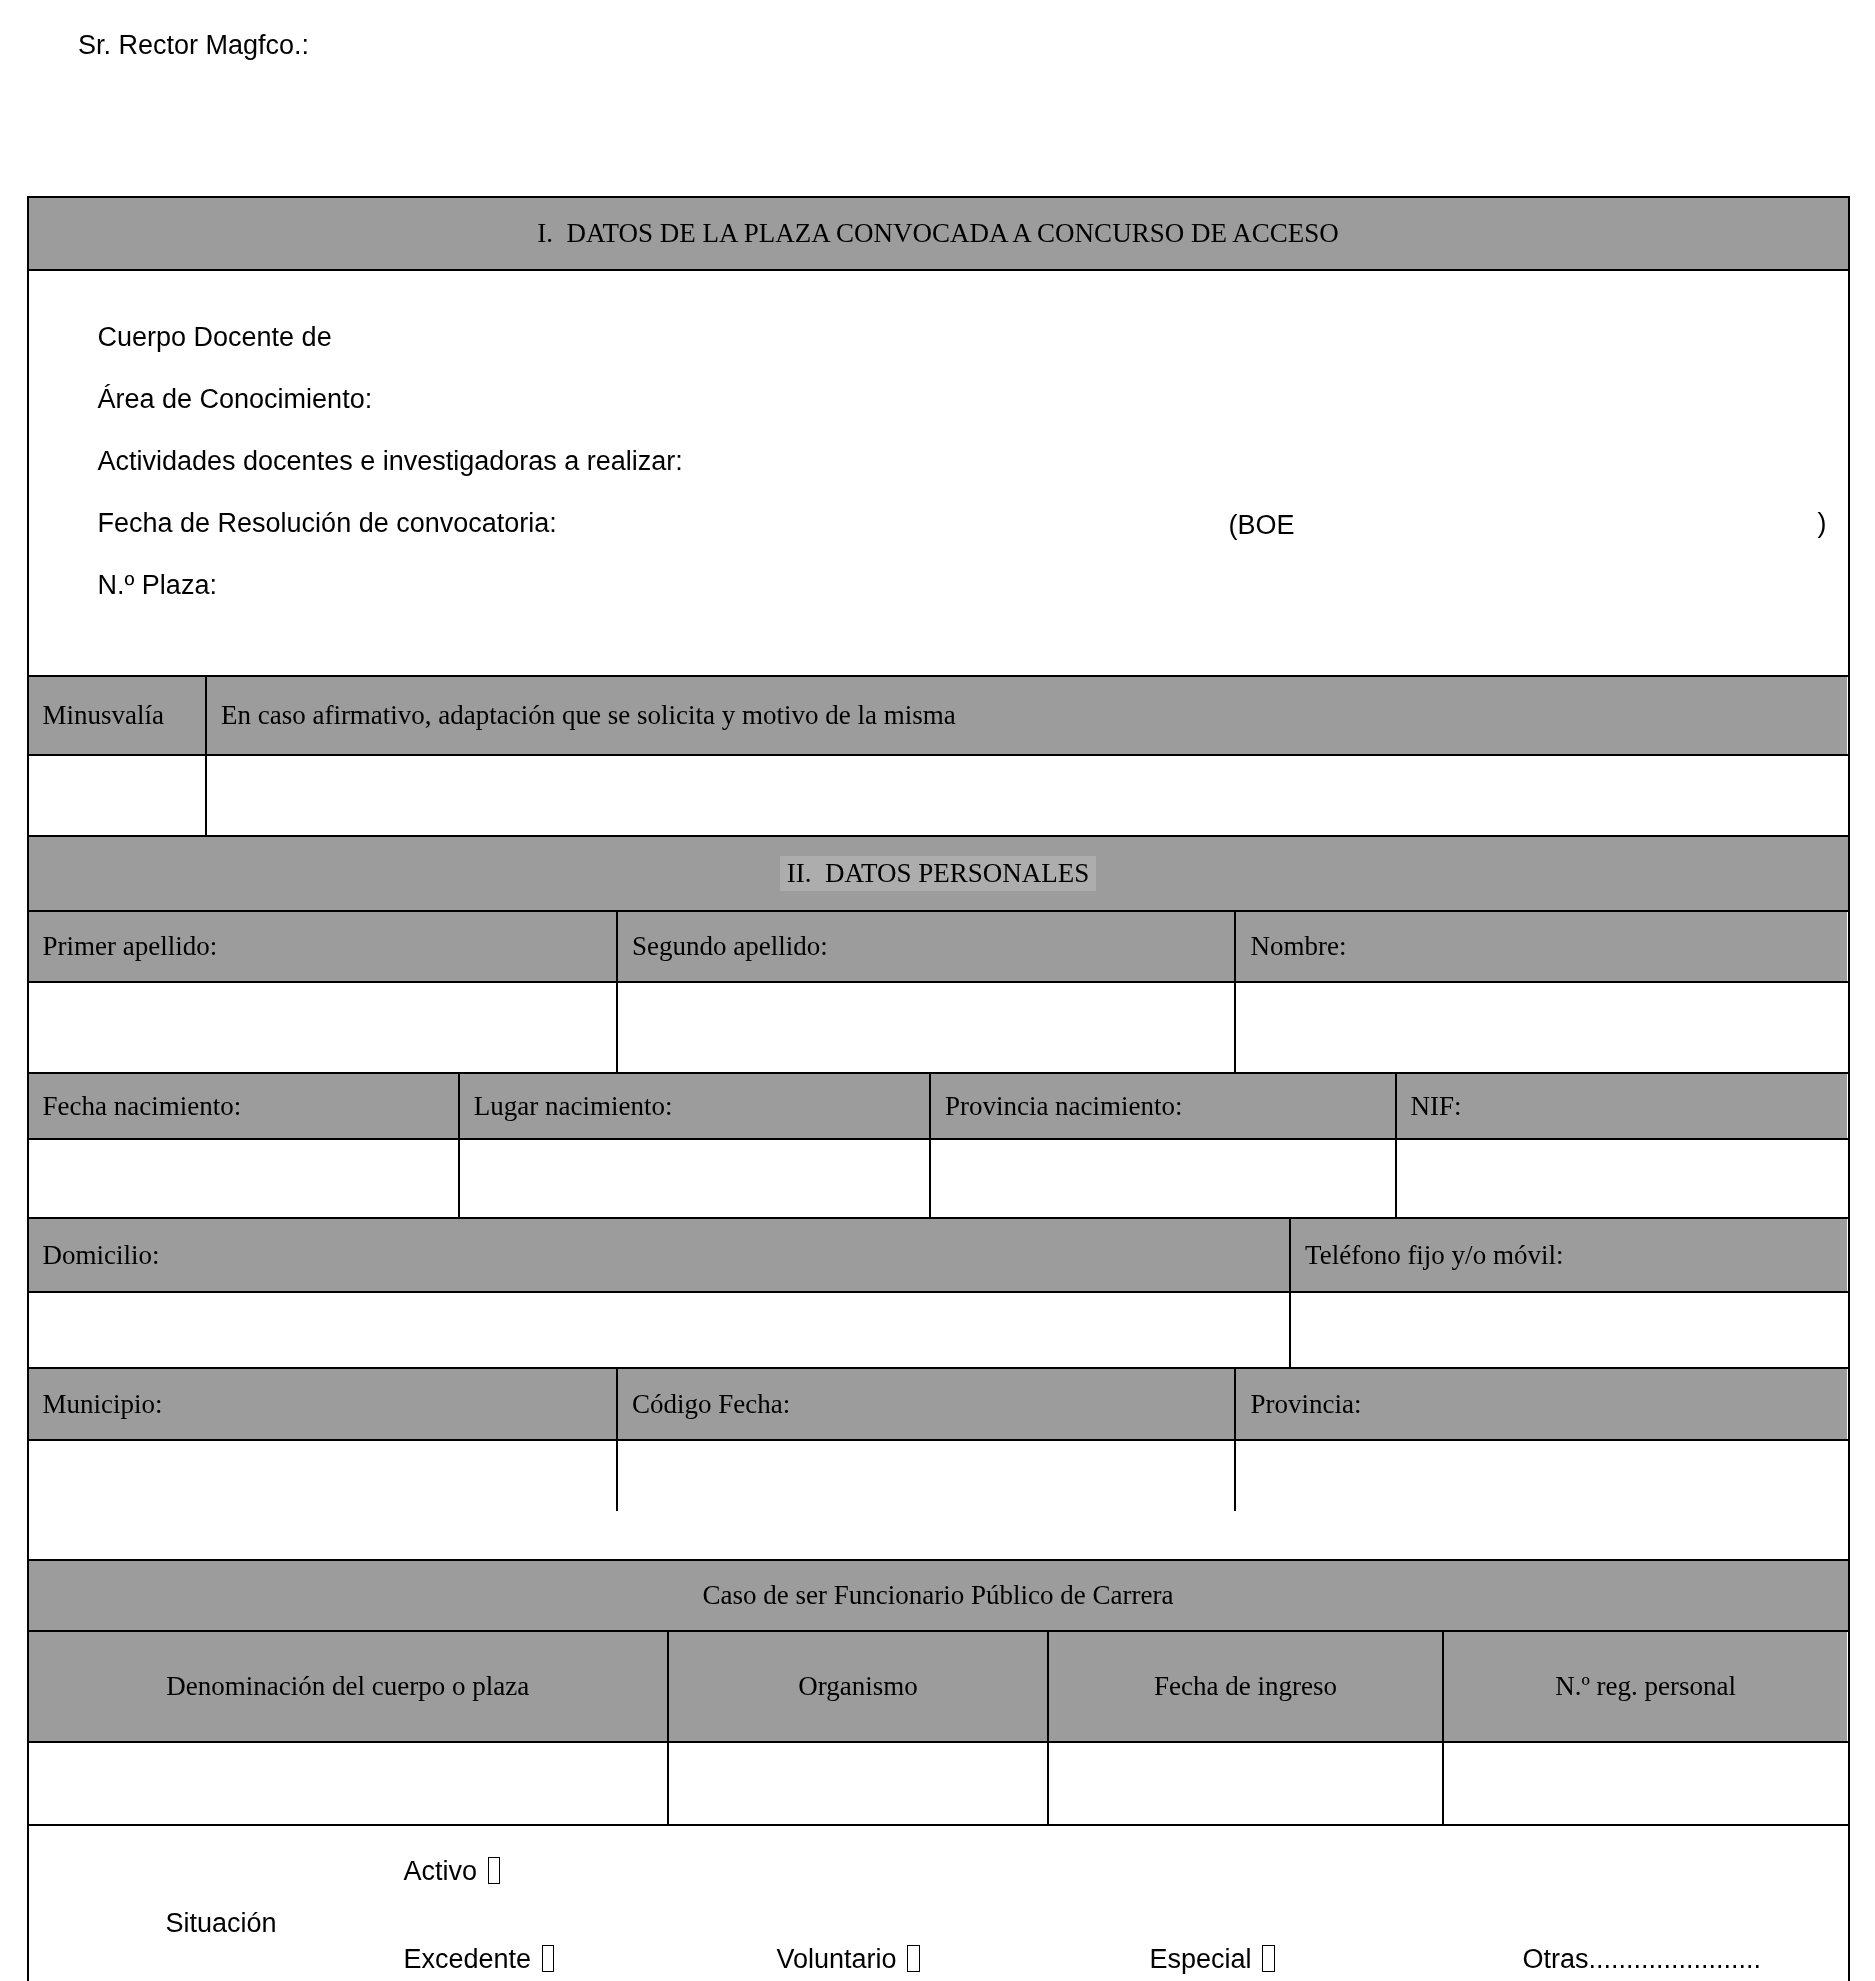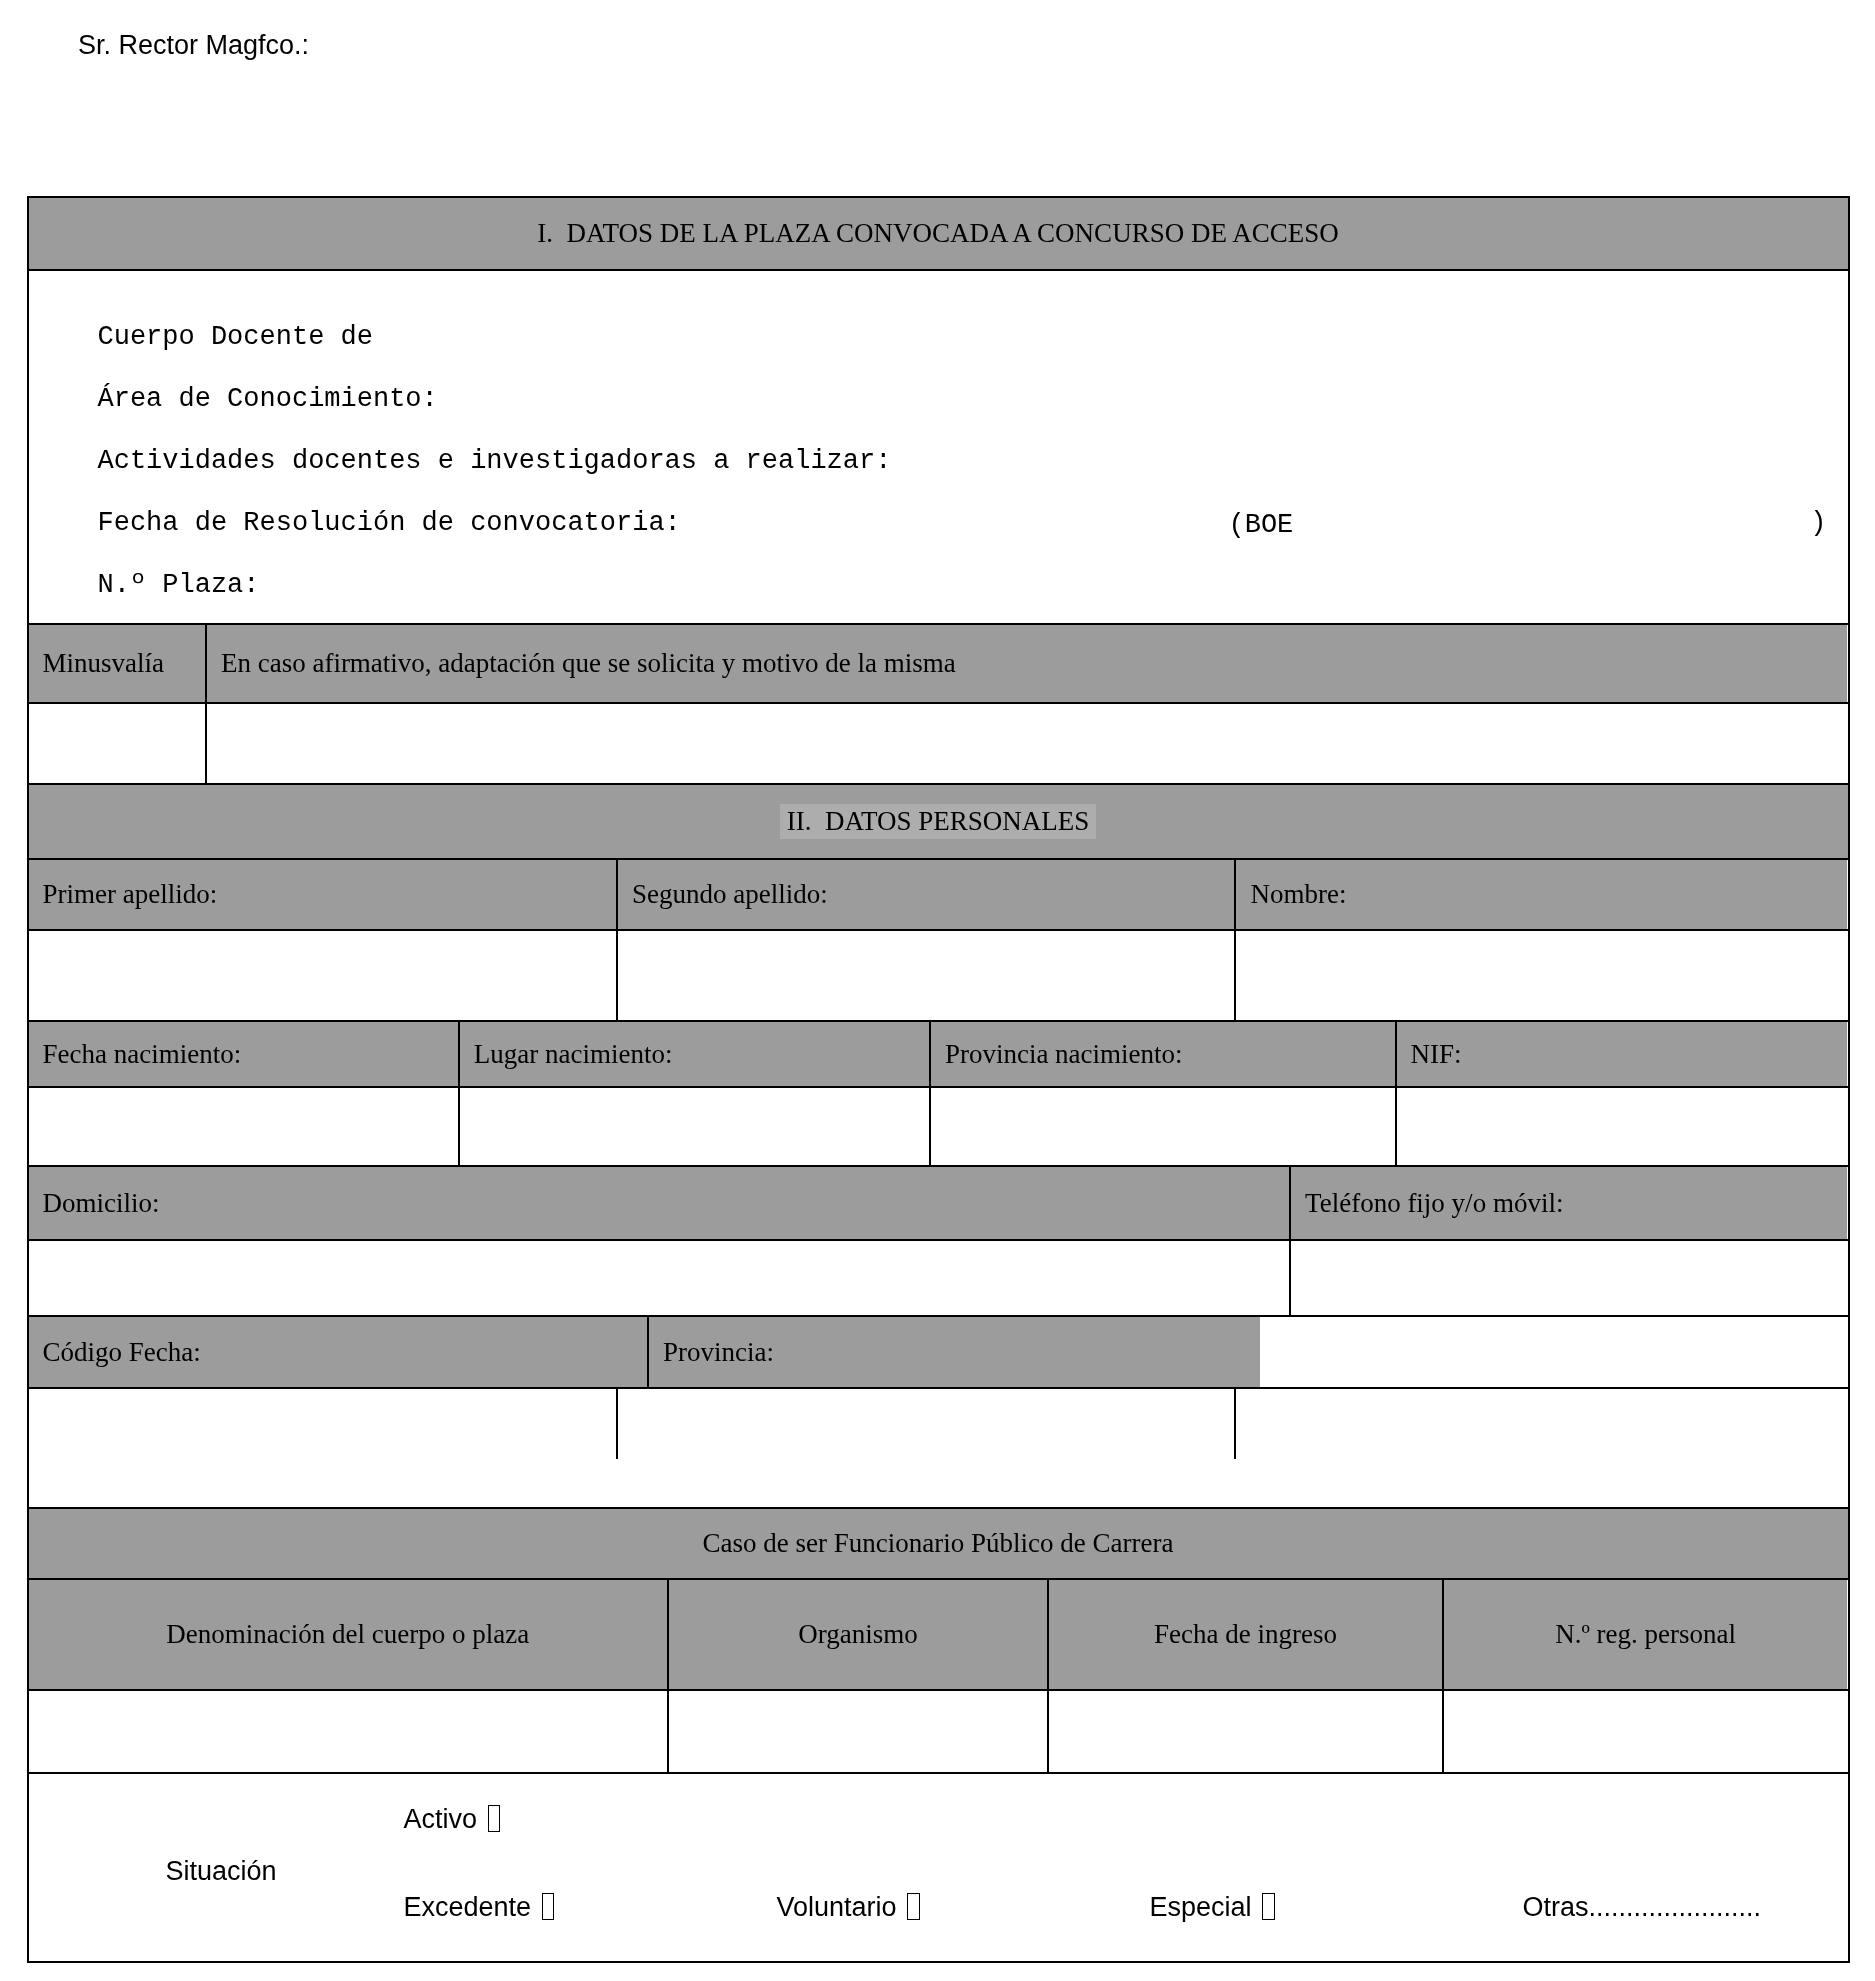--- a/index.html
+++ b/index.html
@@ -47,21 +47,21 @@
 
   
   .c-min-1 { flex:0 0 9.7%; }  .c-min-2 { flex:0 0 90.3%; }
   .c-ap-1 { flex:0 0 32.3%; } .c-ap-2 { flex:0 0 34.0%; } .c-ap-3 { flex:0 0 33.7%; }
   .c-na-1 { flex:0 0 23.6%; } .c-na-2 { flex:0 0 25.9%; } .c-na-3 { flex:0 0 25.6%; } .c-na-4 { flex:0 0 24.9%; }
   .c-do-1 { flex:0 0 69.3%; } .c-do-2 { flex:0 0 30.7%; }
   .c-fu-1 { flex:0 0 35.1%; } .c-fu-2 { flex:0 0 20.9%; } .c-fu-3 { flex:0 0 21.7%; } .c-fu-4 { flex:0 0 22.3%; }
 
   
   .h-sec1h { height:71px; }
-  .h-sec1c { height:354px;font-family:Liberation Mono, monospace; }
+  .h-sec1c { height:406px; }
   .h-ming  { height:79px; }
   .h-minw  { height:81px; }
   .h-sec2h { height:75px; }
   .h-apg   { height:71px; }
   .h-apw   { height:91px; }
   .h-nag   { height:66px; }
   .h-naw   { height:79px; }
   .h-dog   { height:74px; }
   .h-dow   { height:76px; }
   .h-mug   { height:72px; }
@@ -176,20 +176,23 @@
       <span>Teléfono fijo y/o móvil:</span>
     </div>
   </div>
 
   <div class="row h-dow">
     <div class="cell c-do-1"></div>
     <div class="cell c-do-2"></div>
   </div>
 
   <div class="row h-mug">
+    <div class="cell gray label-cell c-ap-1">
+      <span>Municipio:</span>
+    </div>
     <div class="cell gray label-cell c-ap-2">
       <span>Código Fecha:</span>
     </div>
     <div class="cell gray label-cell c-ap-3">
       <span>Provincia:</span>
     </div>
   </div>
 
   <div class="row h-muw">
     <div class="cell c-ap-1"></div>

